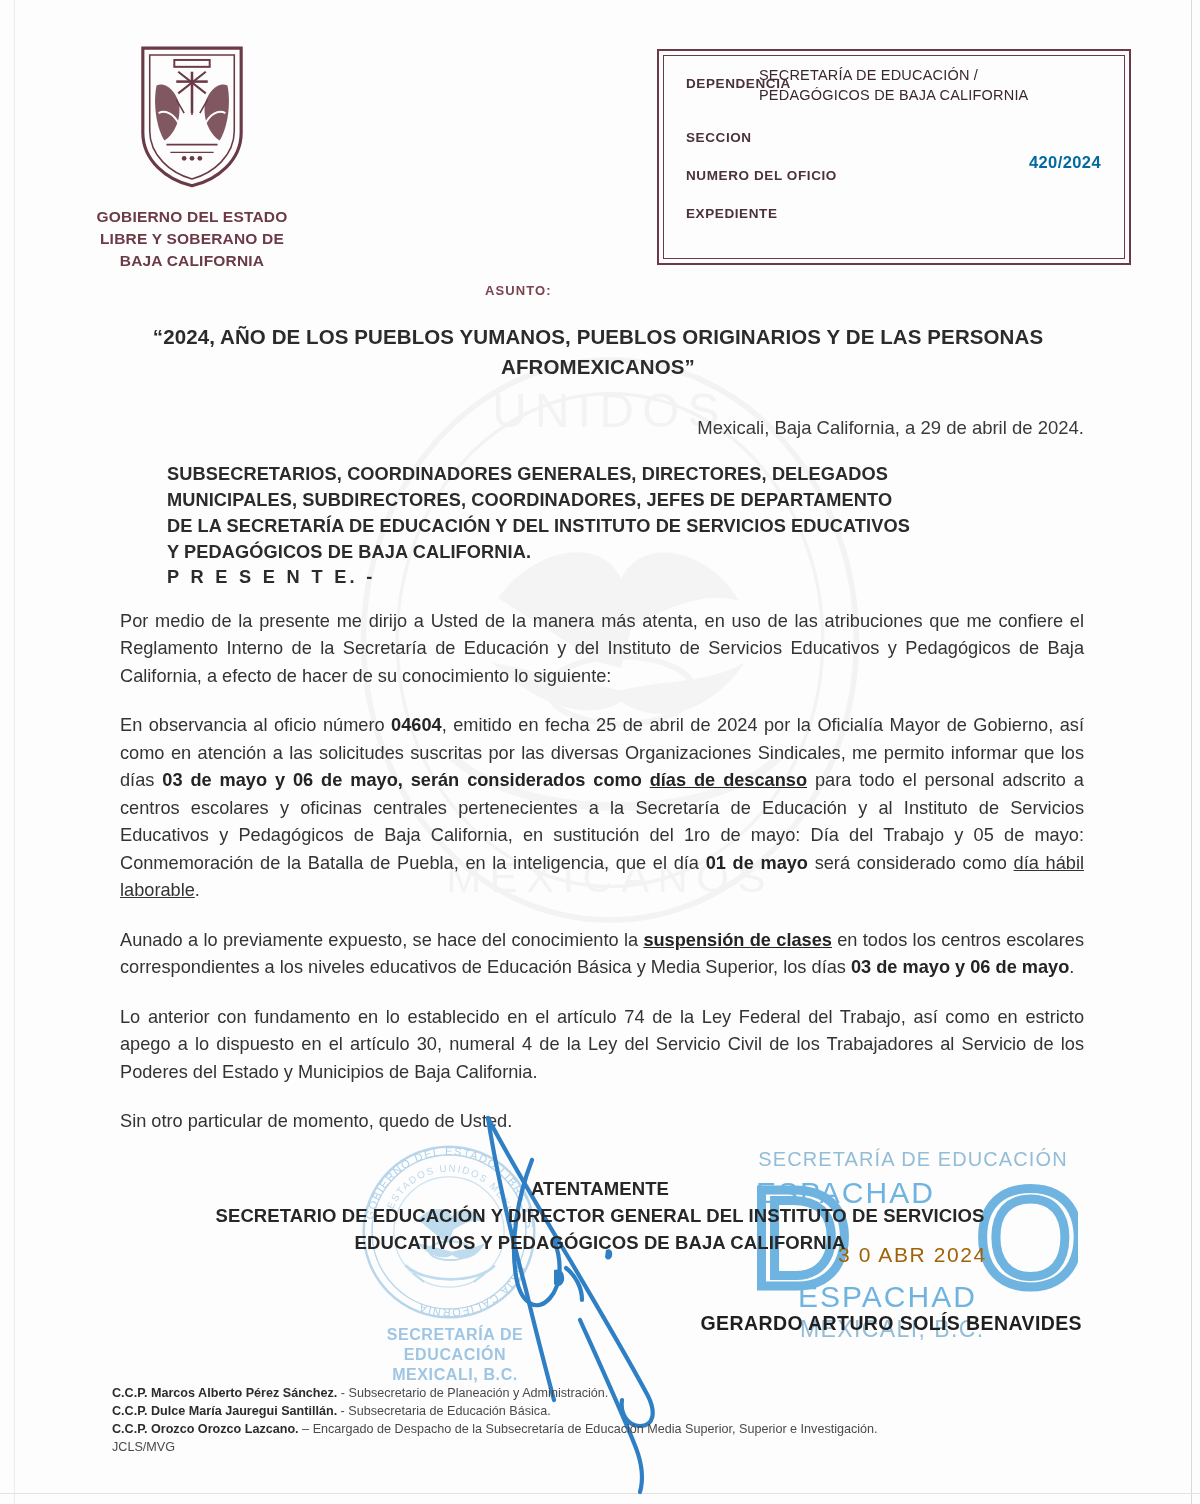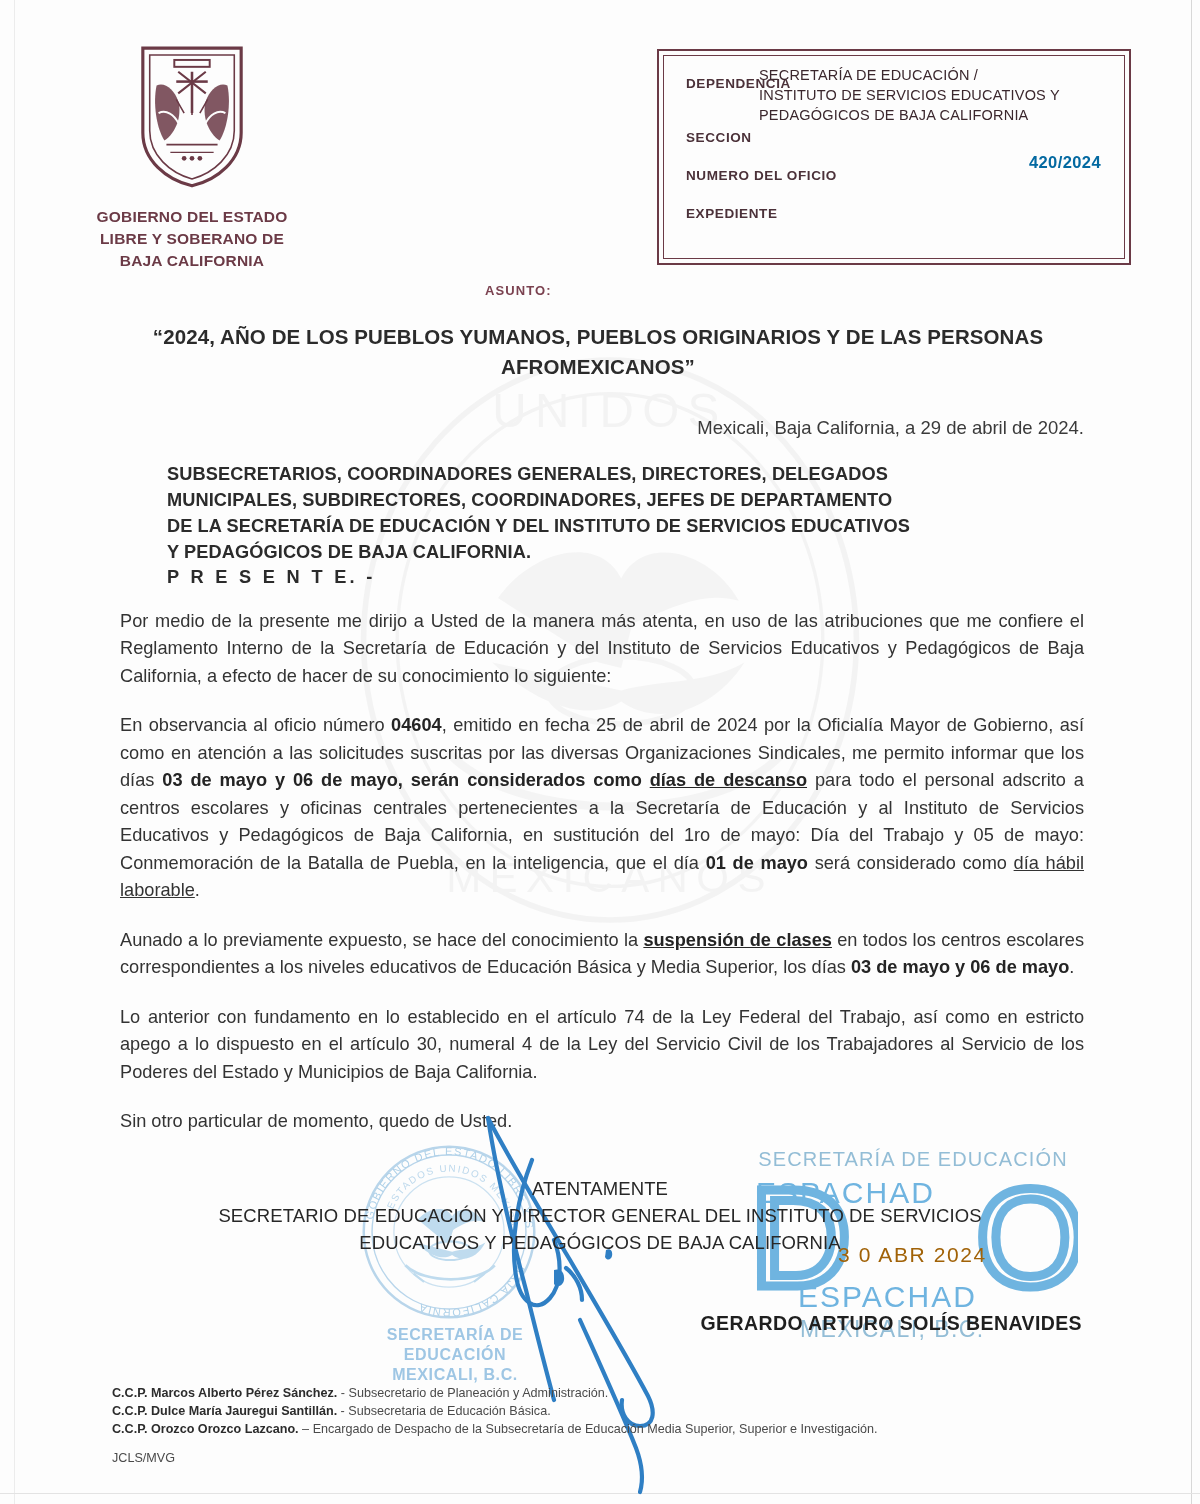--- a/index.html
+++ b/index.html
@@ -175,21 +175,21 @@
   .para b { font-weight: bold; color: #242424; }
   .para u { text-decoration: underline; }
 
   
   .sig-block {
     position: absolute;
     left: 118px; top: 1176px;
     width: 964px;
     text-align: center;
     color: #272727;
-    font-weight: normal;
+    font-weight: bold;
     font-size: 18.5px;
     line-height: 1.45;
     letter-spacing: 0.1px;
     z-index: 5;
   }
   .sig-name {
     position: absolute;
     left: 118px; top: 1312px;
     width: 964px;
     text-align: right;
@@ -301,21 +301,21 @@
     color: #4a4a4a;
     font-size: 12.6px;
     line-height: 1.42;
     white-space: nowrap;
   }
   .ccp-line b { color: #2c2c2c; font-weight: bold; }
   .ccp-init {
     color: #4a4a4a;
     font-size: 12.6px;
     line-height: 1.42;
-    margin-top: 11px;
+    margin-top: 0;
   }
 </style>
 </head>
 <body>
 
 <div class="page">
 
   <div class="page-edge-left"></div>
   <div class="page-edge-right"></div>
   <div class="page-edge-bottom"></div>
@@ -360,21 +360,20 @@
   </div>
 
   <div class="hdr-box">
     <div class="hdr-box-inner"></div>
     <div class="hdr-label hdr-dependencia">DEPENDENCIA</div>
     <div class="hdr-label hdr-seccion">SECCION</div>
     <div class="hdr-label hdr-numero">NUMERO  DEL  OFICIO</div>
     <div class="hdr-label hdr-expediente">EXPEDIENTE</div>
     <div class="hdr-org">
       <div>SECRETARÍA DE EDUCACIÓN /</div>
-      <div>INSTITUTO DE SERVICIOS EDUCATIVOS Y</div>
       <div>PEDAGÓGICOS DE BAJA CALIFORNIA</div>
     </div>
     <div class="hdr-oficio-num">420/2024</div>
   </div>
 
   <div class="asunto">ASUNTO:</div>
 
   <div class="doc-title">
     <div>“2024, AÑO DE LOS PUEBLOS YUMANOS, PUEBLOS ORIGINARIOS Y DE LAS PERSONAS</div>
     <div>AFROMEXICANOS”</div>

